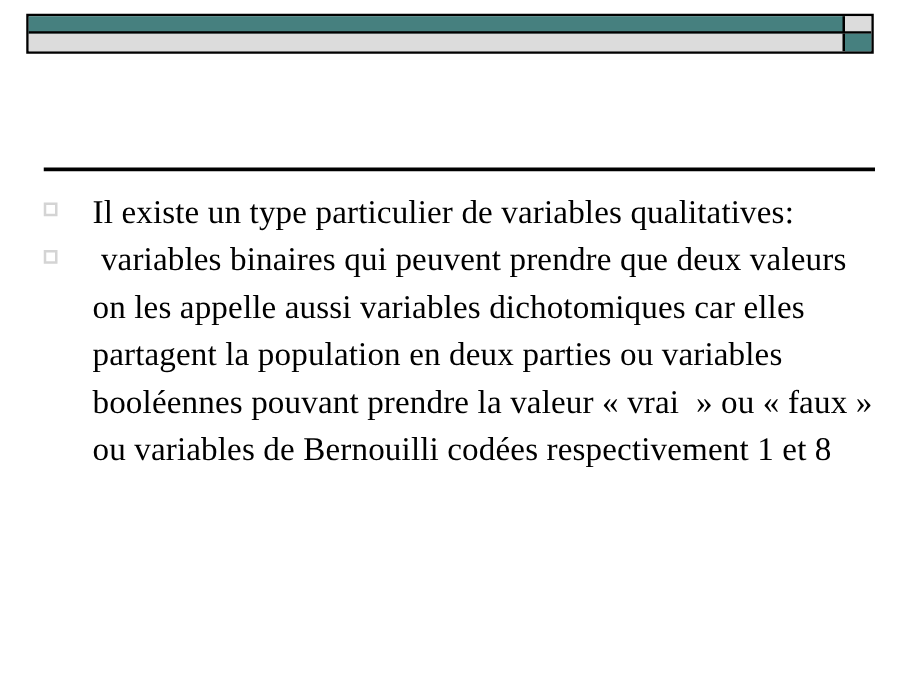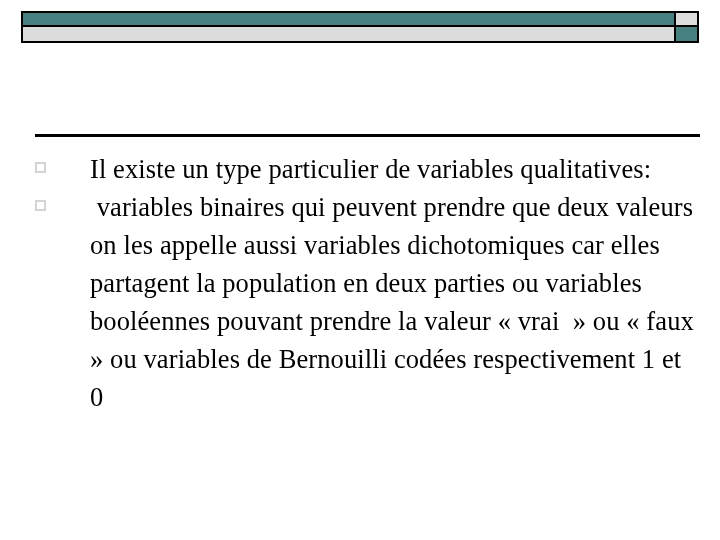--- a/index.html
+++ b/index.html
@@ -66,21 +66,21 @@
     flex: 0 0 auto;
     width: 11px;
     height: 11px;
     border: 2px solid #d4d4d4;
     box-sizing: border-box;
     margin-top: 12px;
     margin-right: 0;
   }
   .bullet-text {
     flex: 1 1 auto;
-    margin-left: 44px;
+    margin-left: 28px;
     font-size: 26.5px;
     line-height: 38px;
     color: #000000;
     white-space: pre-wrap;
     letter-spacing: 0.1px;
   }
 </style>
 </head>
 <body>
 
@@ -97,16 +97,16 @@
 
 <div class="content">
 
   <div class="bullet-row">
     <span class="bullet-marker"></span>
     <span class="bullet-text">Il existe un type particulier de variables qualitatives:</span>
   </div>
 
   <div class="bullet-row">
     <span class="bullet-marker"></span>
-    <span class="bullet-text"> variables binaires qui peuvent prendre que deux valeurs on les appelle aussi variables dichotomiques car elles partagent la population en deux parties ou variables booléennes pouvant prendre la valeur « vrai  » ou « faux » ou variables de Bernouilli codées respectivement 1 et 0</span>
+    <span class="bullet-text"> variables binaires qui peuvent prendre que deux valeurs on les appelle aussi variables dichotomiques car elles partagent la population en deux parties ou variables booléennes pouvant prendre la valeur « vrai  » ou « faux » ou variables de Bernouilli codées respectivement 1 et 8</span>
   </div>
 
 </div>
 
 </body></html>

